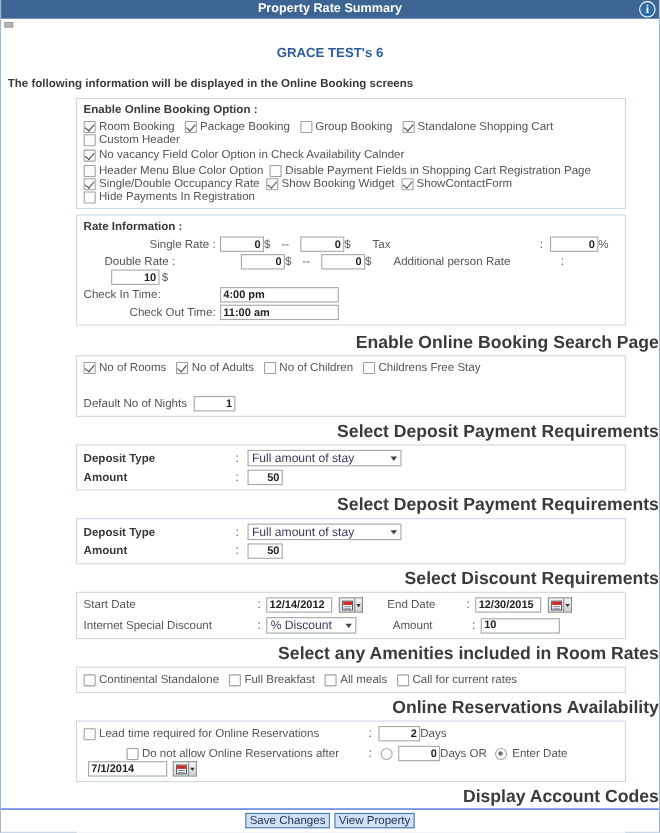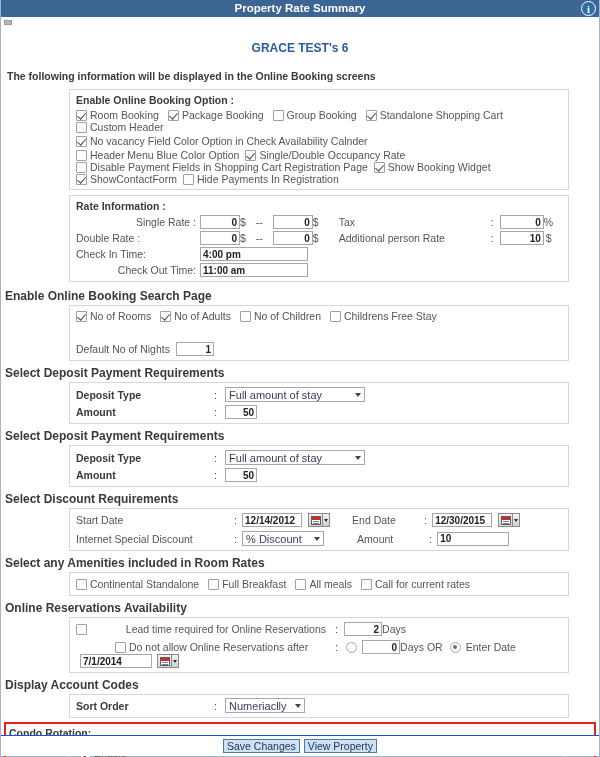--- a/index.html
+++ b/index.html
@@ -55,23 +55,24 @@
   }
   .intro{
     margin:15px 0 0 6px;
     font-weight:bold;
     font-size:10.5px;
     color:#3a3a3a;
   }
   
   .sec-label{
     font-weight:bold;
-    font-size:12px;
+    font-size:16px;
     color:#3a3a3a;
     margin:5px 0 2px 4px;
+    text-align:right;
   }
   .panel{
     border:1px solid #cdd9e6;
     margin-left:68px;
     margin-right:30px;
     padding:4px 6px;
     background:#fff;
   }
   .panel-title{
     font-weight:bold; font-size:10.5px; color:#3a3a3a;
@@ -261,26 +262,26 @@
         <span class="cblabel">No vacancy Field Color Option in Check Availability Calnder</span>
       </span>
     </div>
 
     <div class="row" style="margin-top:2px;">
       <span class="cbwrap tight">
         <span class="cb"></span>
         <span class="cblabel">Header Menu Blue Color Option</span>
       </span>
       <span class="cbwrap tight">
+        <span class="cb"></span>
+        <span class="cblabel">Disable Payment Fields in Shopping Cart Registration Page</span>
+      </span>
+      <span class="cbwrap tight">
         <span class="cb on"></span>
         <span class="cblabel">Single/Double Occupancy Rate</span>
-      </span>
-      <span class="cbwrap tight">
-        <span class="cb"></span>
-        <span class="cblabel">Disable Payment Fields in Shopping Cart Registration Page</span>
       </span>
       <span class="cbwrap tight">
         <span class="cb on"></span>
         <span class="cblabel">Show Booking Widget</span>
       </span>
       <span class="cbwrap tight">
         <span class="cb on"></span>
         <span class="cblabel">ShowContactForm</span>
       </span>
       <span class="cbwrap tight">
@@ -299,21 +300,21 @@
       <span class="lbl">$</span>
       <span class="lbl" style="margin:0 10px;">--</span>
       <input class="inp num" style="width: 40px;" value="0">
       <span class="lbl">$</span>
       <span class="lbl" style="margin-left:20px;width:152px;">Tax</span>
       <span class="colon">:</span>
       <input class="inp num" style="width: 44px; margin-left: 6px;" value="0">
       <span class="lbl">%</span>
     </div>
 
-    <div class="row" style="margin-top:2px;">
+    <div class="row" style="margin-top:2px;margin-left:19px;">
       <span class="lbl" style="width:120px;">Double Rate :</span>
       <input class="inp num" style="width: 40px; margin-left: 4px;" value="0">
       <span class="lbl">$</span>
       <span class="lbl" style="margin:0 10px;">--</span>
       <input class="inp num" style="width: 40px;" value="0">
       <span class="lbl">$</span>
       <span class="lbl" style="margin-left:20px;width:152px;">Additional person Rate</span>
       <span class="colon">:</span>
       <input class="inp num" style="width: 44px; margin-left: 6px;" value="10">
       <span class="lbl" style="margin-left:2px;">$</span>
@@ -443,21 +444,21 @@
       <span class="cbwrap">
         <span class="cb"></span>
         <span class="cblabel">Call for current rates</span>
       </span>
     </div>
   </div>
 
   <div class="sec-label">Online Reservations Availability</div>
   <div class="panel">
     <div class="row">
-      <span class="cbwrap" style="width:250px;justify-content:space-between;">
+      <span class="cbwrap" style="width:250px;">
         <span class="cb"></span>
         <span class="cblabel">Lead time required for Online Reservations</span>
       </span>
       <span class="colon">:</span>
       <input class="inp num" style="width: 38px; margin-left: 6px;" value="2">
       <span class="lbl">Days</span>
     </div>
     <div class="row" style="margin-top:4px;">
       <span class="cbwrap" style="width:250px;padding-left:39px;">
         <span class="cb"></span>

